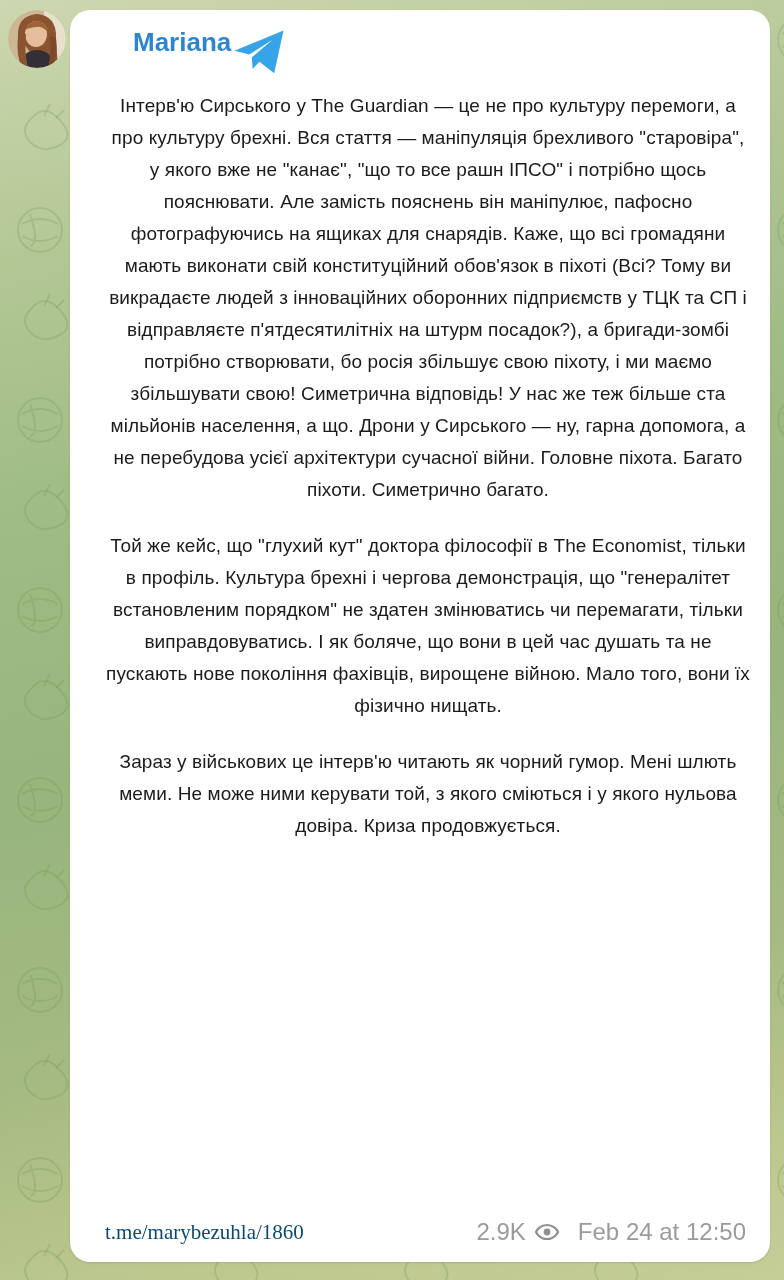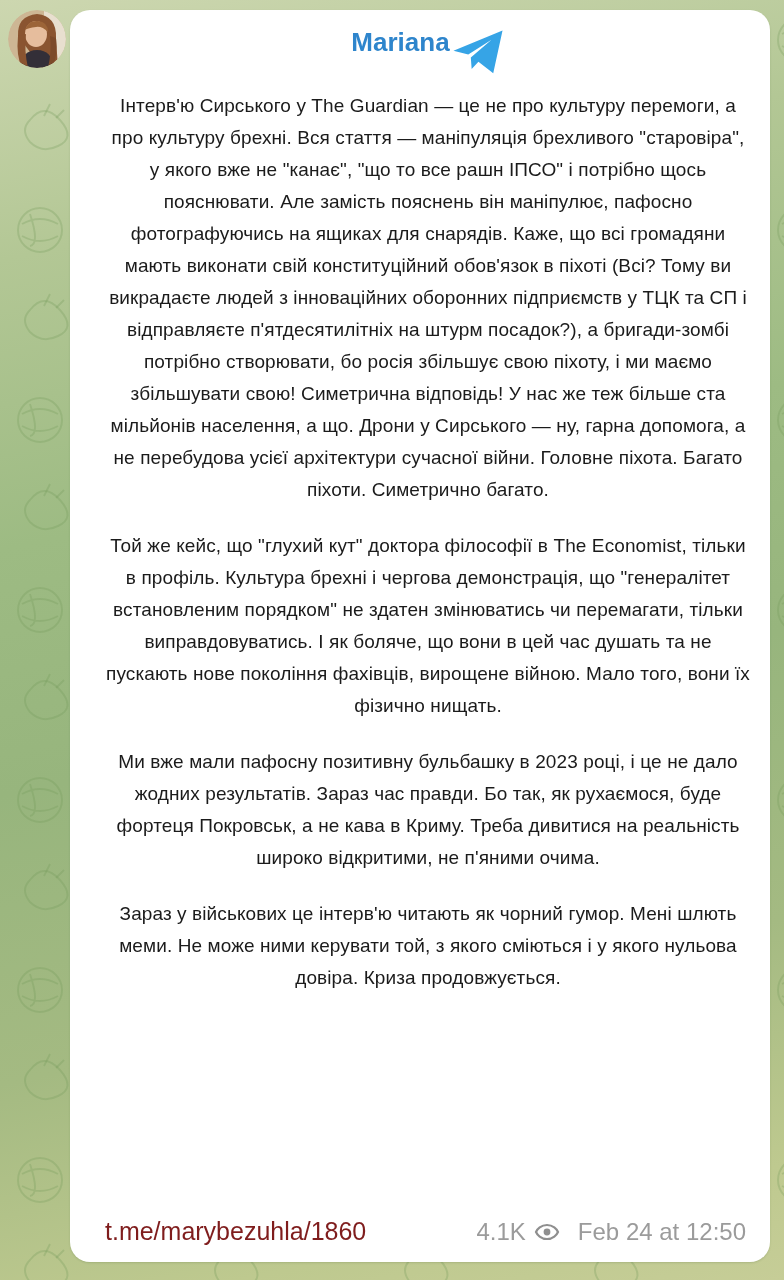--- a/index.html
+++ b/index.html
@@ -27,37 +27,38 @@
     position: absolute; left: 70px; top: 10px;
     width: 700px; height: 1252px;
     background: #ffffff;
     border-radius: 20px;
     box-shadow: 0 1px 2px rgba(62, 88, 42, 0.18);
     box-sizing: border-box;
     padding: 16px 24px 14px 35px;
     overflow: hidden;
   }
   .bubble-header {
-    display: flex; align-items: flex-start; justify-content: center;
+    display: flex; align-items: flex-start; justify-content: flex-start;
     margin-bottom: 16px;
+    margin-left: 28px;
   }
   .sender-name {
     color: #2e85cc; font-weight: bold; font-size: 26px; line-height: 32px;
     cursor: pointer;
   }
   .plane { width: 56px; height: 44px; margin-top: 4px; margin-right: -6px; cursor: pointer; }
   .plane svg { display: block; width: 100%; height: 100%; }
   .msg-text { width: 646px; color: #1b1b1b; font-size: 19px; line-height: 32px; letter-spacing: 0.1px; text-align: center; }
   .msg-text p { margin: 0 0 24px 0; }
   .msg-text p:last-child { margin-bottom: 15px; }
   .bubble-footer {
     position: absolute; left: 35px; right: 24px; bottom: 16px;
     display: flex; align-items: center; justify-content: space-between;
   }
-  .post-link { color: #7f1d1d; font-size: 25px; text-decoration: none; cursor: pointer; }
+  .post-link { color: #0c4a6e; font-size: 21px; text-decoration: none; cursor: pointer; font-family: Liberation Serif, serif; }
   .meta { display: flex; align-items: center; color: #9b9b9b; font-size: 24px; }
   .views { margin-right: 8px; }
   .eye { width: 26px; height: 18px; margin-right: 18px; }
   .eye svg { display: block; width: 100%; height: 100%; }
 </style>
 </head>
 <body>
 
 <svg class="bg-pattern" xmlns="http://www.w3.org/2000/svg" width="784" height="1280">
   <defs>
@@ -104,28 +105,27 @@
     <span class="plane">
       <svg viewBox="0 0 60 52" xmlns="http://www.w3.org/2000/svg">
         <path fill="#36a4e6" d="M1 24.5 L59 0.5 L48 51 L30.5 37.5 L22.5 46 L21.5 32.5 L46 11.5 L18.5 29 L1 24.5 Z"></path>
       </svg>
     </span>
   </div>
 
   <div class="msg-text">
     <p>Інтерв'ю Сирського у The Guardian — це не про культуру перемоги, а про культуру брехні. Вся стаття — маніпуляція брехливого "старовіра", у якого вже не "канає", "що то все рашн ІПСО" і потрібно щось пояснювати. Але замість пояснень він маніпулює, пафосно фотографуючись на ящиках для снарядів. Каже, що всі громадяни мають виконати свій конституційний обов'язок в піхоті (Всі? Тому ви викрадаєте людей з інноваційних оборонних підприємств у ТЦК та СП і відправляєте п'ятдесятилітніх на штурм посадок?), а бригади-зомбі потрібно створювати, бо росія збільшує свою піхоту, і ми маємо збільшувати свою! Симетрична відповідь! У нас же теж більше ста мільйонів населення, а що. Дрони у Сирського — ну, гарна допомога, а не перебудова усієї архітектури сучасної війни. Головне піхота. Багато піхоти. Симетрично багато.</p>
     <p>Той же кейс, що "глухий кут" доктора філософії в The Economist, тільки в профіль. Культура брехні і чергова демонстрація, що "генералітет встановленим порядком" не здатен змінюватись чи перемагати, тільки виправдовуватись. І як боляче, що вони в цей час душать та не пускають нове покоління фахівців, вирощене війною. Мало того, вони їх фізично нищать.</p>
-    <p>Ми вже мали пафосну позитивну бульбашку в 2023 році, і це не дало жодних результатів. Зараз час правди. Бо так, як рухаємося, буде фортеця Покровськ, а не кава в Криму. Треба дивитися на реальність широко відкритими, не п'яними очима.</p>
     <p>Зараз у військових це інтерв'ю читають як чорний гумор. Мені шлють меми. Не може ними керувати той, з якого сміються і у якого нульова довіра. Криза продовжується.</p>
   </div>
 
   <div class="bubble-footer">
     <a class="post-link">t.me/marybezuhla/1860</a>
     <span class="meta">
-      <span class="views">4.1K</span>
+      <span class="views">2.9K</span>
       <span class="eye">
         <svg viewBox="0 0 26 18" xmlns="http://www.w3.org/2000/svg">
           <path d="M13 2 C7 2 3.2 6.2 2 9 C3.2 11.8 7 16 13 16 C19 16 22.8 11.8 24 9 C22.8 6.2 19 2 13 2 Z" fill="none" stroke="#8f8f8f" stroke-width="2.2"></path>
           <circle cx="13" cy="9" r="3.4" fill="#8f8f8f"></circle>
         </svg>
       </span>
       <span>Feb 24 at 12:50</span>
     </span>
   </div>
 

